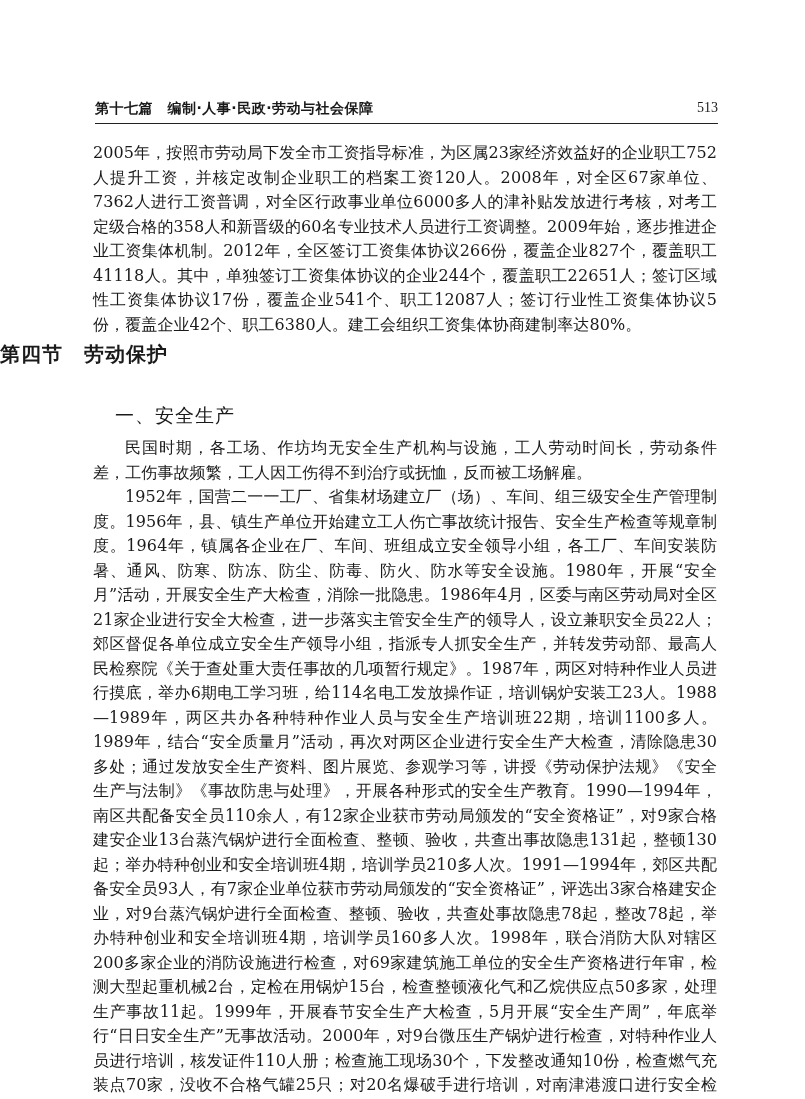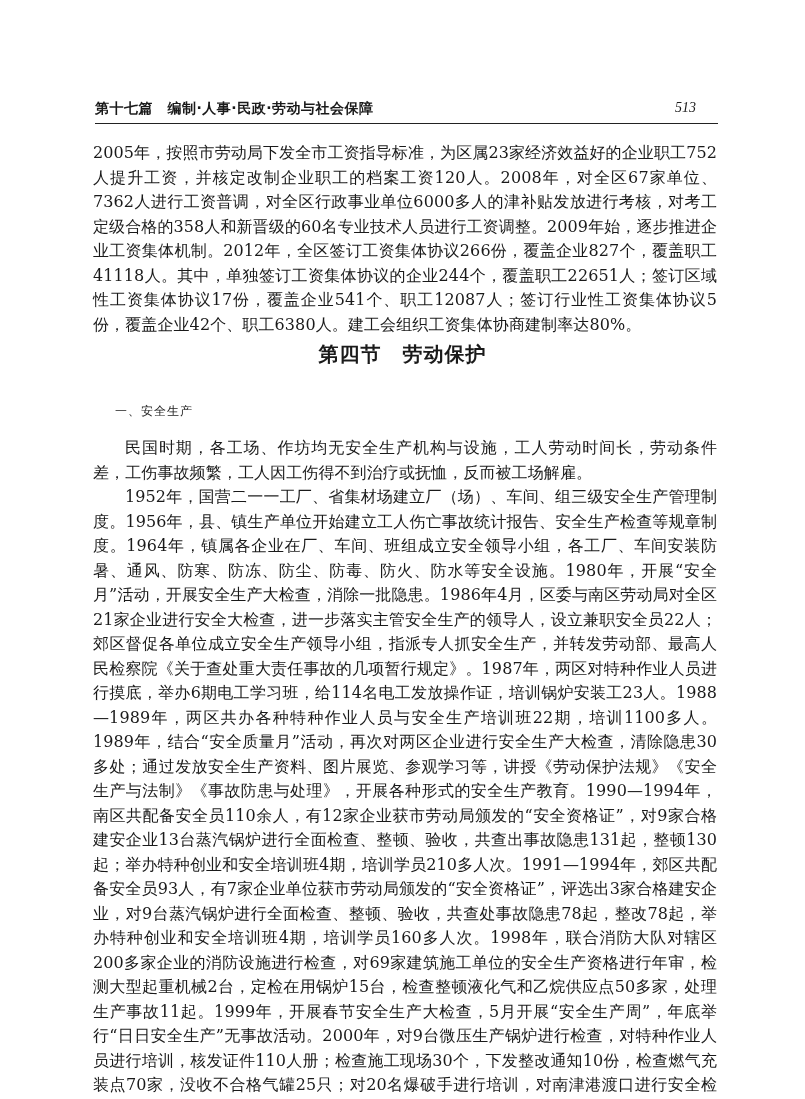--- a/index.html
+++ b/index.html
@@ -3,33 +3,33 @@
 <meta charset="utf-8">
 <style>
   html, body { margin: 0; padding: 0; background: #ffffff; }
   body { width: 805px; height: 1099px; position: relative; overflow: hidden;
          font-family: "DejaVu Serif", "Liberation Serif", serif; color: #1a1a1a; }
   .page { position: absolute; left: 0; top: 0; width: 805px; height: 1099px; }
   .running-head { position: absolute; left: 95px; top: 100px; width: 623px; height: 24px; }
   .running-head .title { position: absolute; left: 0; right: 0; top: 0; text-align: left;
          font-family: "DejaVu Sans", "Liberation Sans", sans-serif; font-weight: bold;
          font-size: 14px; letter-spacing: 0.5px; }
-  .running-head .pageno { position: absolute; right: 22px; top: 0; font-size: 14px;
-         font-family: "Liberation Serif", serif; font-style: italic; }
+  .running-head .pageno { position: absolute; right: 0; top: 0; font-size: 14px;
+         font-family: "Liberation Serif", serif; }
   .rule { position: absolute; left: 95px; top: 123px; width: 623px; height: 0;
           border-top: 1.6px solid #222; }
   .body-text { position: absolute; left: 93px; width: 624px; font-size: 16px;
                line-height: 24.5px; text-align: justify; letter-spacing: 0.1px; }
   .body-text p { margin: 0; text-indent: 2em; }
   .body-text p.noindent { text-indent: 0; }
   .para-block-1 { top: 141px; }
-  .section-title { position: absolute; left: 0; width: 805px; top: 341px; text-align: center;
+  .section-title { position: absolute; left: 0; width: 805px; top: 341px; text-align: left;
                    font-family: "DejaVu Sans", "Liberation Sans", sans-serif; font-weight: bold;
                    font-size: 20px; letter-spacing: 1px; }
-  .subsection { position: absolute; left: 115px; top: 403px; font-size: 12px;
+  .subsection { position: absolute; left: 115px; top: 403px; font-size: 19px;
                 font-family: "DejaVu Serif", serif; letter-spacing: 1px; }
   .para-block-2 { top: 436px; }
 </style>
 </head>
 <body>
 
 <div class="page">
   <div class="running-head">
     <div class="title">第十七篇　编制·人事·民政·劳动与社会保障</div>
     <div class="pageno">513</div>

